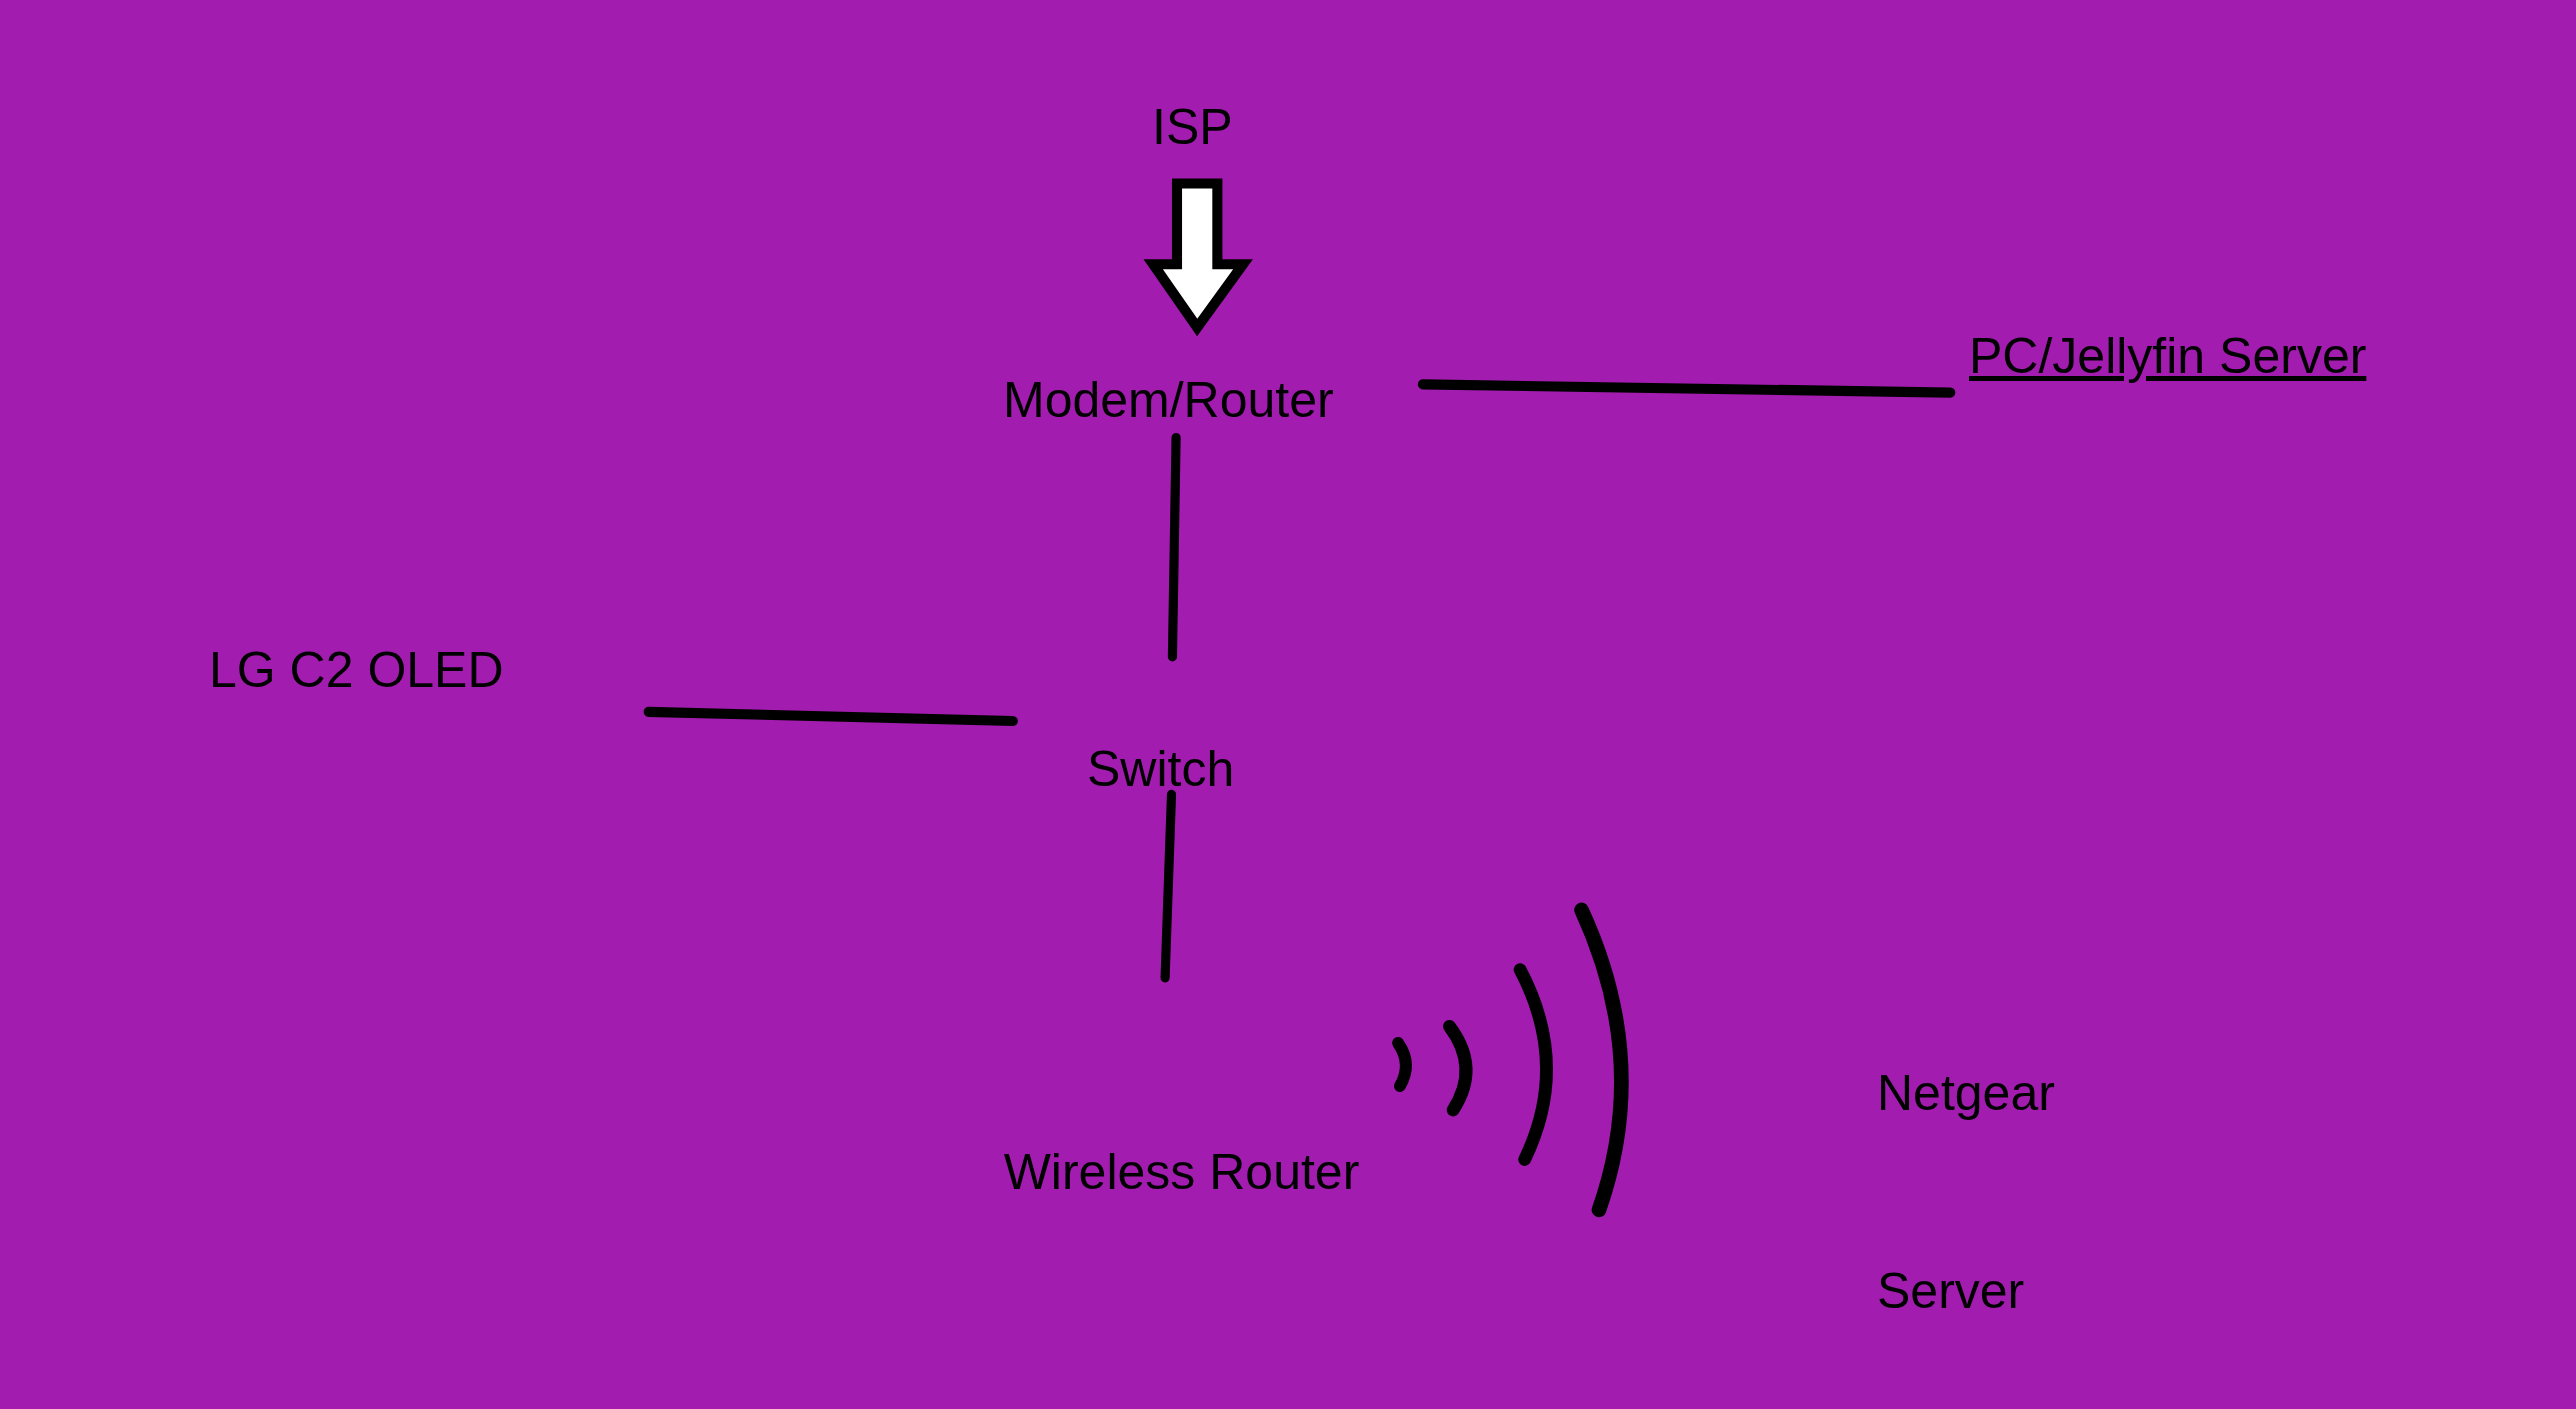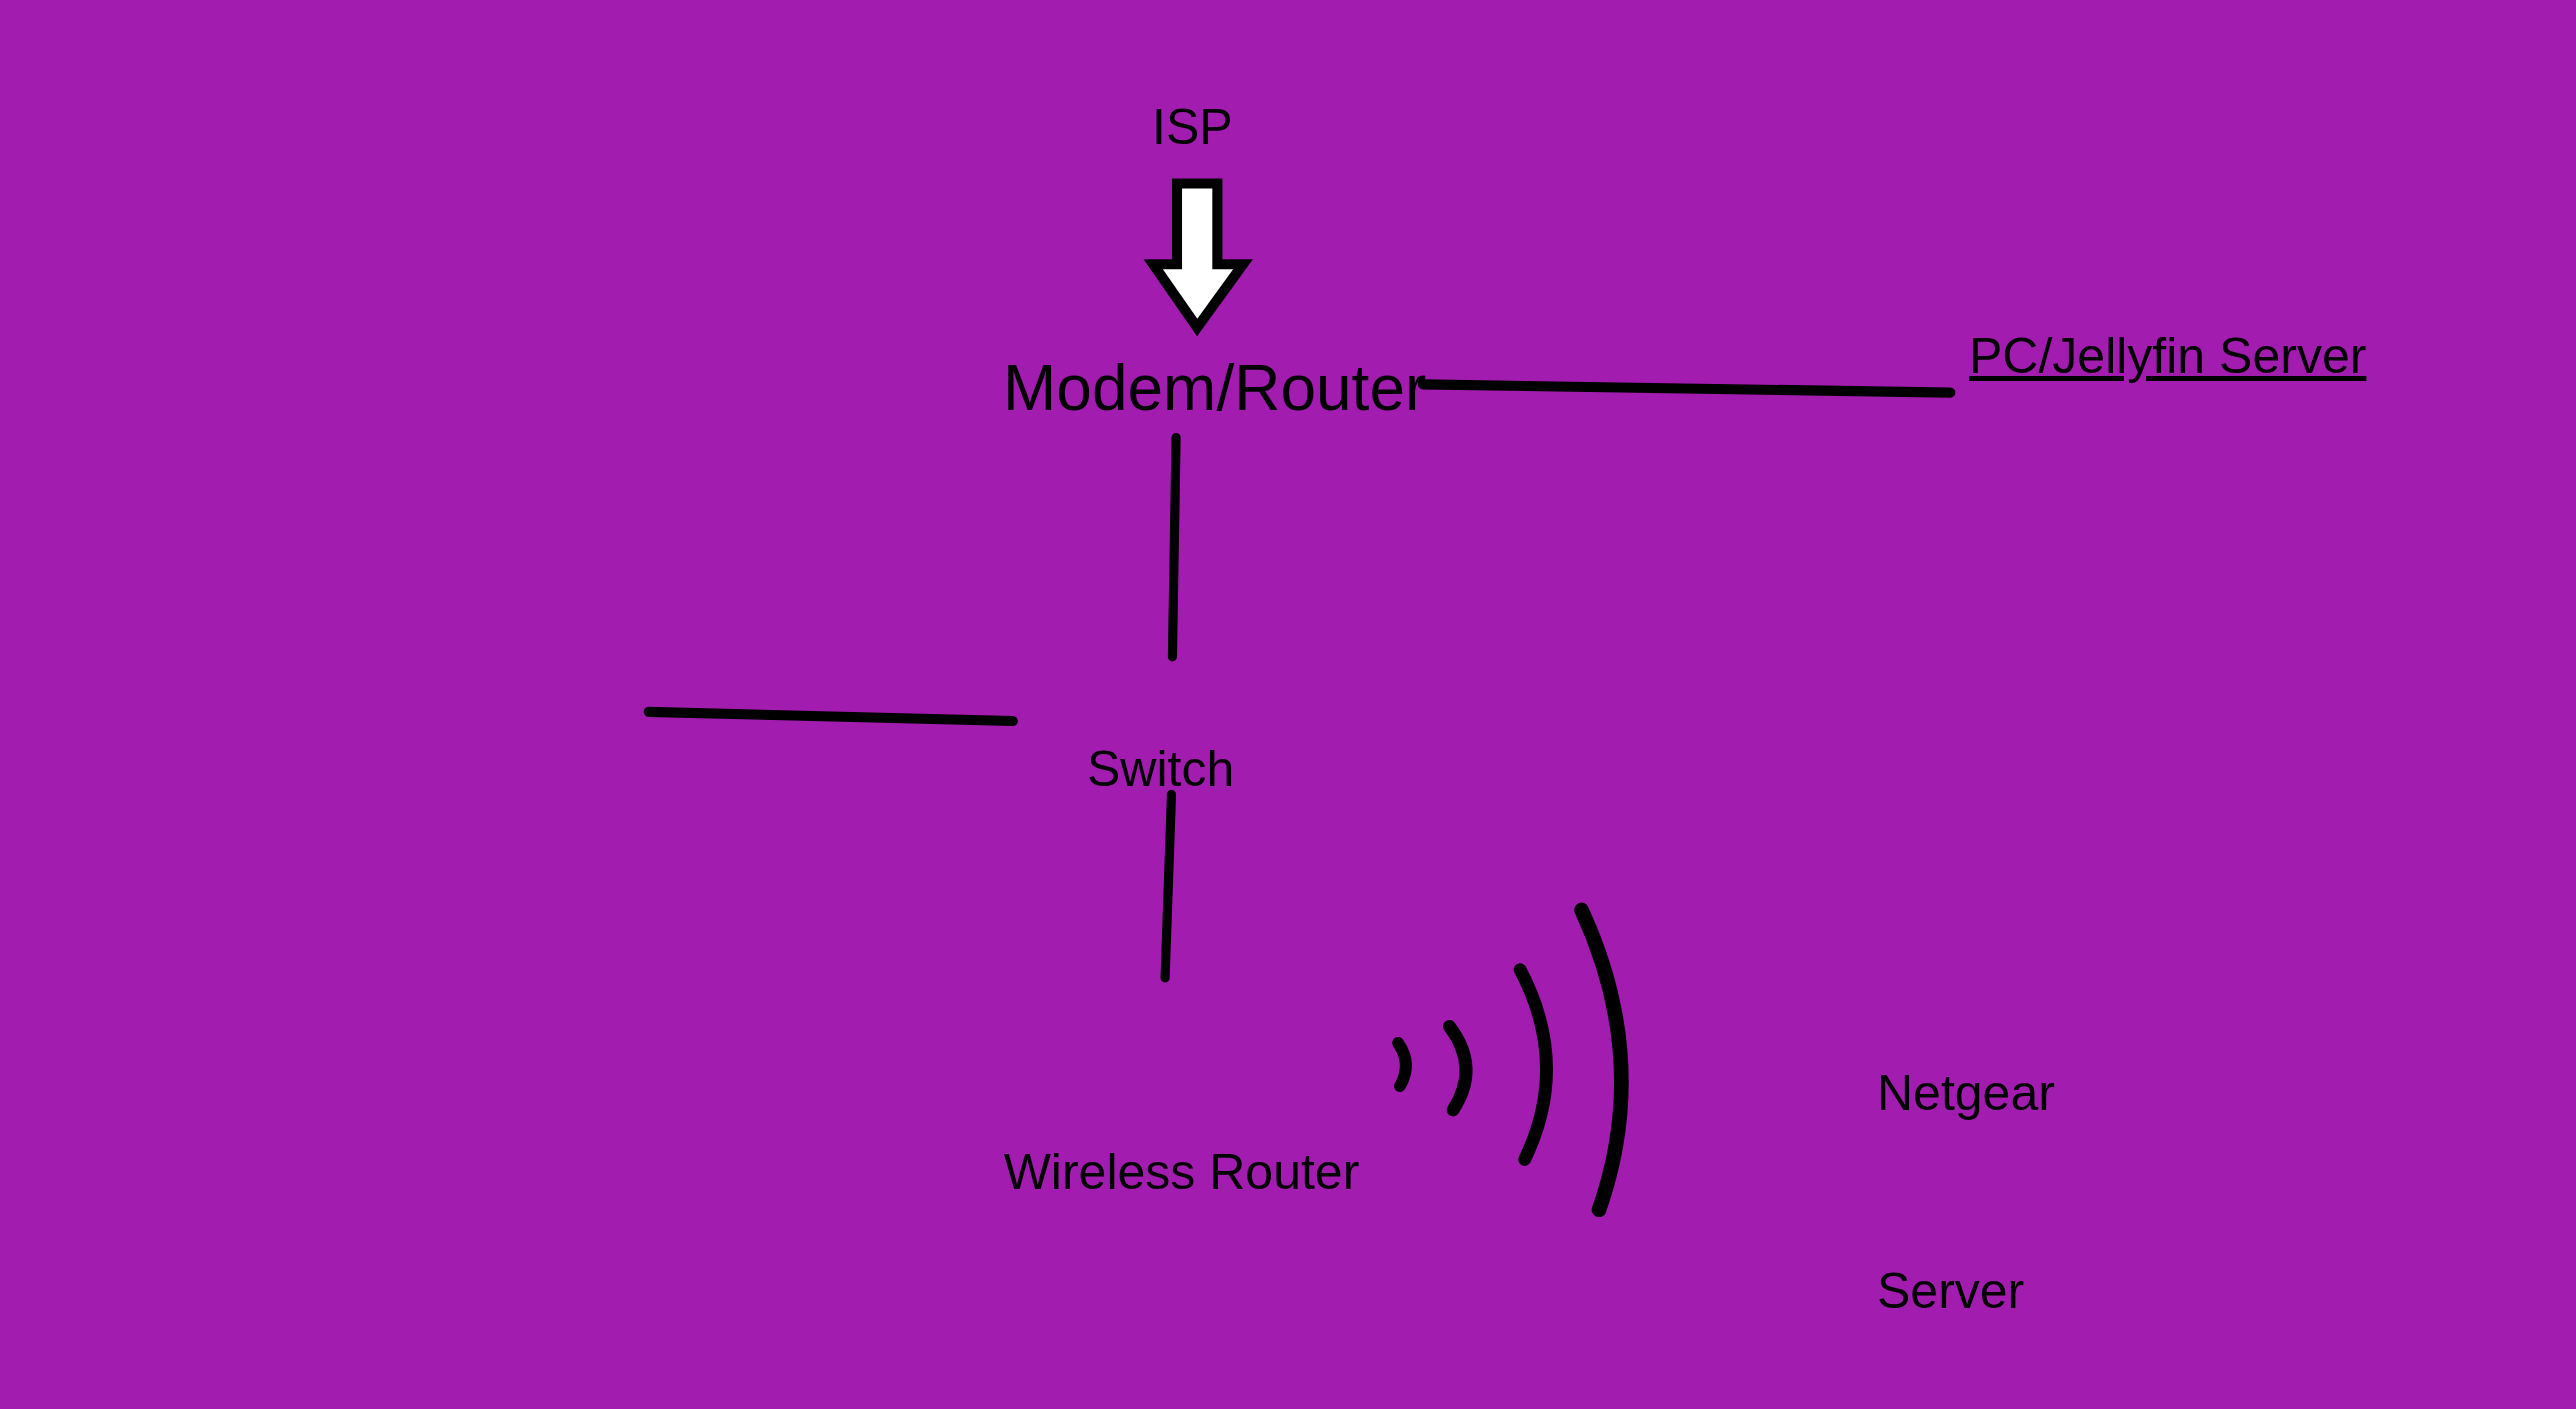--- a/index.html
+++ b/index.html
@@ -33,22 +33,22 @@
     white-space: pre;
     line-height: 1.15;
   }
   .lbl-isp {
     left: 1152px;
     top: 99px;
     font-size: 50px;
   }
   .lbl-modem {
     left: 1003px;
-    top: 352px;
-    font-size: 64px;
+    top: 372px;
+    font-size: 50px;
   }
   .lbl-pc {
     left: 1969px;
     top: 328px;
     font-size: 50px;
     text-decoration: underline;
   }
   .lbl-switch {
     left: 1087px;
     top: 697px;
@@ -101,20 +101,21 @@
   </svg>
 
   <div class="node-label lbl-isp">ISP</div>
 
   <div class="node-label lbl-modem">Modem/Router</div>
 
   <div class="node-label lbl-pc">PC/Jellyfin Server</div>
 
   <div class="node-label lbl-switch">Switch</div>
 
+  <div class="node-label lbl-lg">LG C2 OLED</div>
 
   <div class="node-label lbl-netgear">
     <div>Wireless Router</div>
   </div>
 
   <div class="node-label lbl-android">
     <div>Netgear</div>
     <div>Server</div>
     
   </div>

